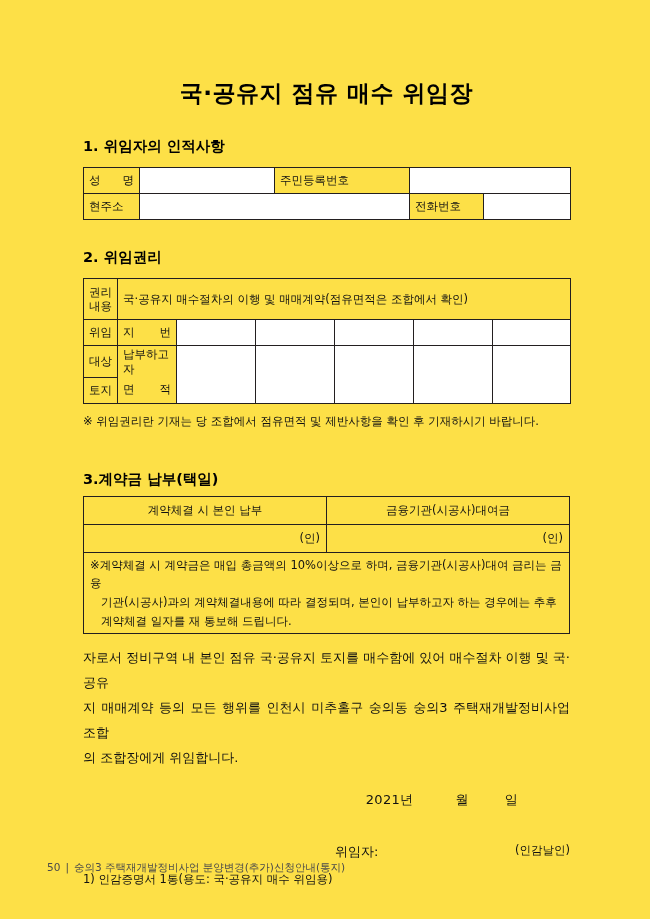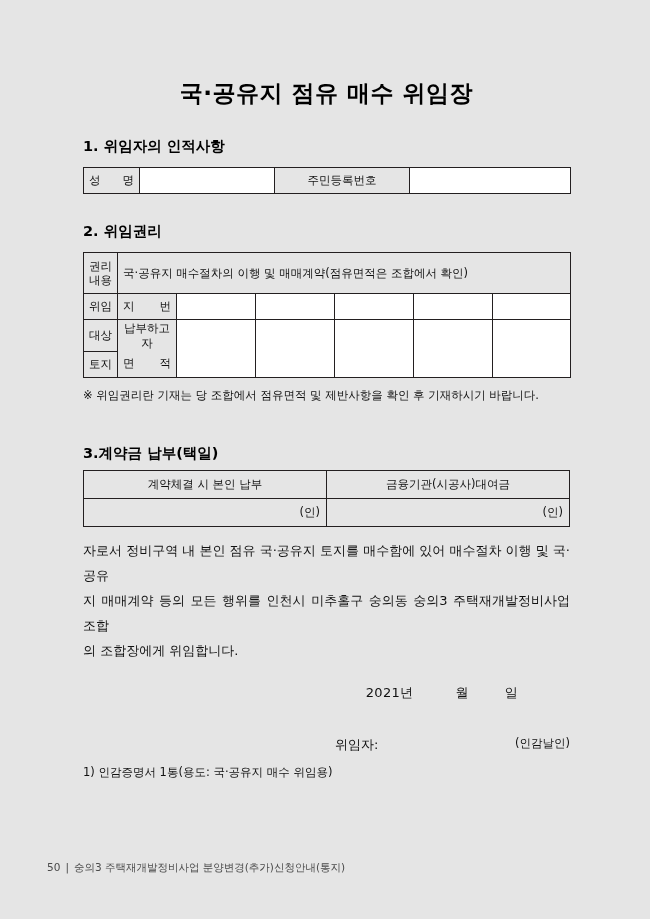--- a/index.html
+++ b/index.html
@@ -3,21 +3,21 @@
 <meta charset="utf-8">
 <style>
   html, body {
     margin: 0;
     padding: 0;
     background: #8a8a8a;
   }
   .page {
     width: 650px;
     height: 919px;
-    background: #e5e5e5;
+    background: #fde047;
     margin: 0 auto;
     position: relative;
     box-sizing: border-box;
     font-family: "DejaVu Sans", "Liberation Sans", sans-serif;
     color: #111;
     overflow: hidden;
   }
   .content {
     position: absolute;
     left: 83px;
@@ -53,21 +53,21 @@
   }
   table.form td {
     border: 1px solid #231f20;
     height: 23px;
     font-size: 11.5px;
     padding: 1px 5px;
     vertical-align: middle;
     color: #111;
   }
   td.lbl {
-    text-align: center;
+    text-align: left;
   }
   td.lbl-spread {
     text-align: justify;
     text-align-last: justify;
     padding-left: 9px;
     padding-right: 9px;
   }
   td.lbl-left {
     text-align: left;
     padding-left: 6px;
@@ -194,20 +194,26 @@
           <col style="width:135px">
           <col style="width:74px">
           <col style="width:87px">
       </colgroup>
       <tbody>
         <tr>
           <td class="lbl lbl-spread">성  명</td>
           <td class="blank"></td>
           <td class="lbl">주민등록번호</td>
           <td class="blank" colspan="2"></td>
+        </tr>
+        <tr>
+          <td class="lbl">현주소</td>
+          <td class="blank" colspan="2"></td>
+          <td class="lbl">전화번호</td>
+          <td class="blank"></td>
         </tr>
       </tbody>
     </table>
 
     <div class="section-head">2. 위임권리</div>
 
     <table class="form">
       <colgroup>
         <col style="width:34px">
           <col style="width:59px">
@@ -261,20 +267,27 @@
         </colgroup>
       <tbody>
         <tr>
           <td class="pay-head">계약체결 시 본인 납부</td>
           <td class="pay-head">금융기관(시공사)대여금</td>
         </tr>
         <tr>
           <td class="pay-seal">(인)</td>
           <td class="pay-seal">(인)</td>
         </tr>
+        <tr>
+          <td class="pay-note" colspan="2">
+            <div class="pay-note-l1">※계약체결 시 계약금은 매입 총금액의 10%이상으로 하며, 금융기관(시공사)대여 금리는 금융</div>
+            <div class="pay-note-ind">기관(시공사)과의 계약체결내용에 따라 결정되며, 본인이 납부하고자 하는 경우에는 추후</div>
+            <div class="pay-note-ind">계약체결 일자를 재 통보해 드립니다.</div>
+          </td>
+        </tr>
       </tbody>
     </table>
 
     <div class="body-para">
       <div>자로서 정비구역 내 본인 점유 국·공유지 토지를 매수함에 있어 매수절차 이행 및 국·공유</div>
       <div>지 매매계약 등의 모든 행위를 인천시 미추홀구 숭의동 숭의3 주택재개발정비사업 조합</div>
       <div>의 조합장에게 위임합니다.</div>
     </div>
 
     <div class="date-line">

